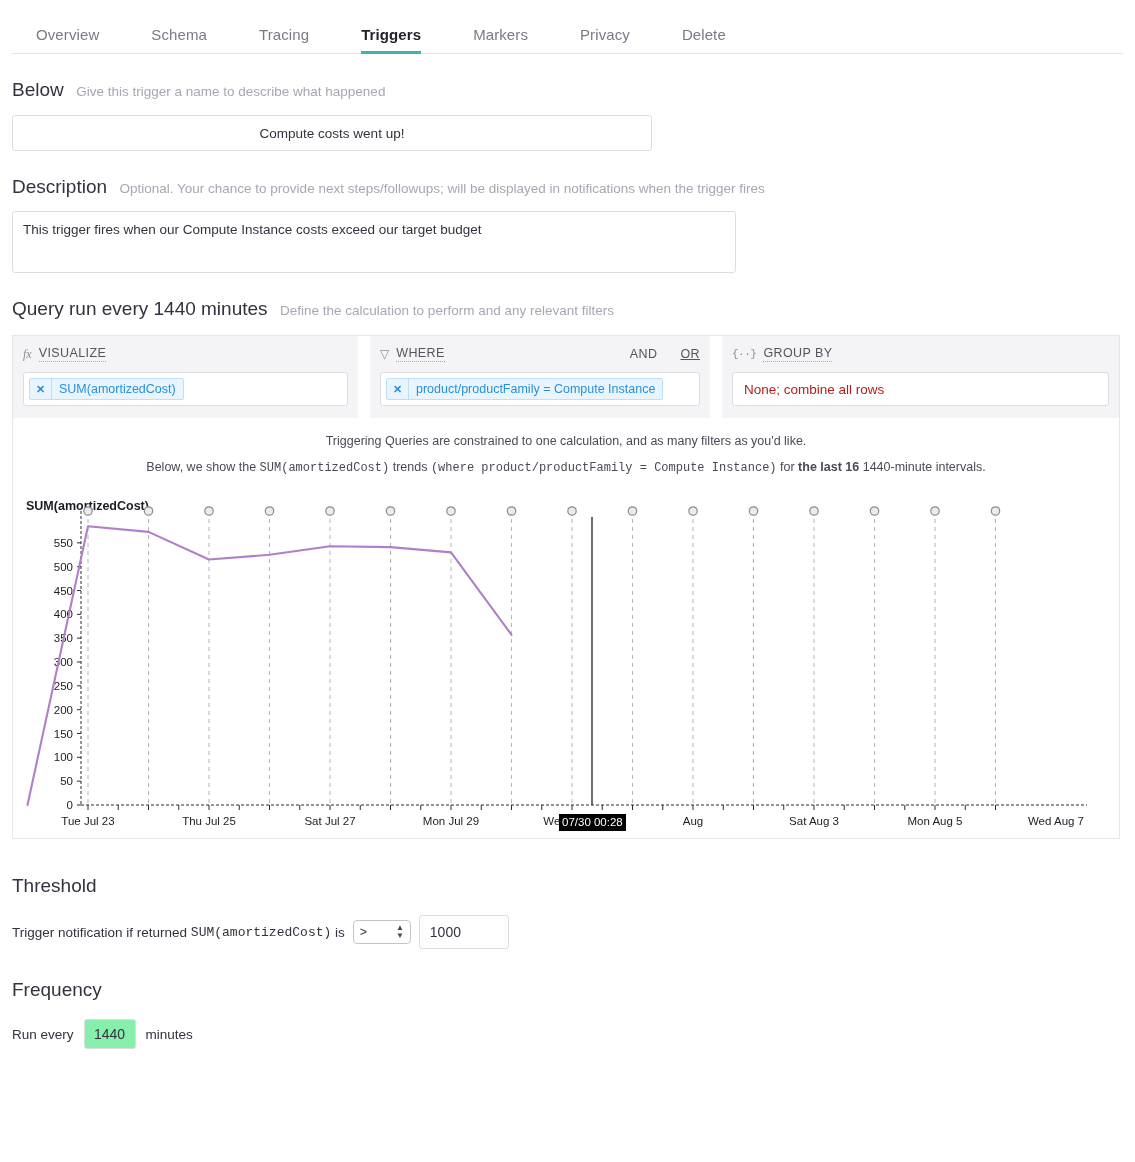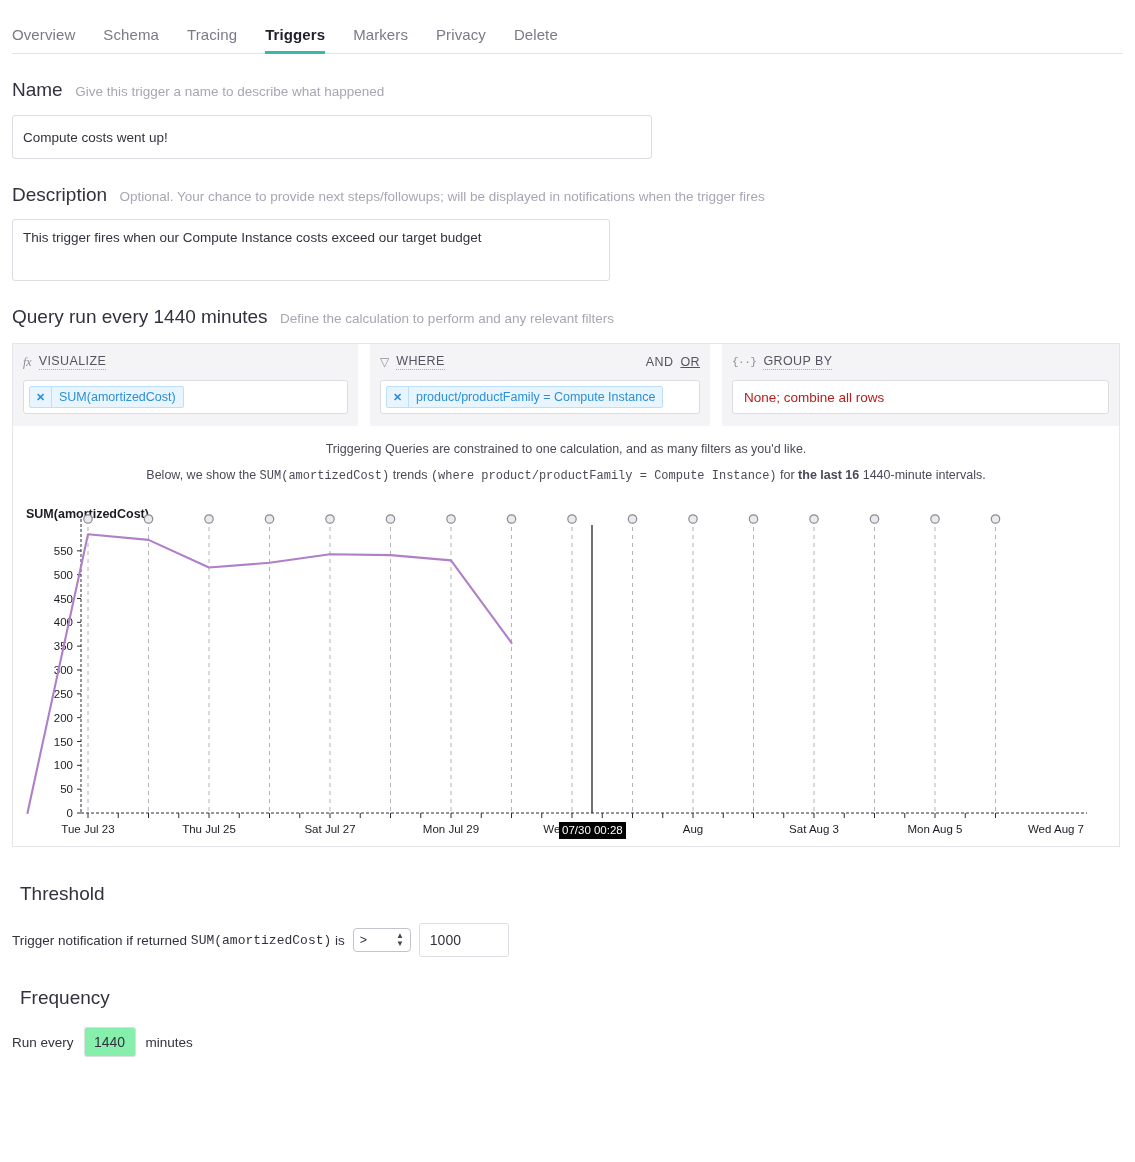--- a/index.html
+++ b/index.html
@@ -33,20 +33,21 @@
     padding-left: 0;
   }
   .tab {
     font-size: 15px;
     color: #7a7a88;
     padding: 6px 14px 10px 14px;
     cursor: pointer;
     position: relative;
     white-space: nowrap;
     letter-spacing: 0.1px;
+    margin-left: 24px;
   }
   .tab:first-child { padding-left: 0; }
   .tab.active { color: #22222e; font-weight: bold; }
   .tab.active::after {
     content: "";
     position: absolute;
     left: 14px; right: 14px; bottom: -1px;
     height: 3px;
     background: #3cb6ad;
   }
@@ -63,34 +64,35 @@
   }
   .sec-hint {
     font-size: 13.5px;
     color: #a7a7b3;
     font-weight: 400;
   }
 
   .text-input {
     display: block;
     width: 640px;
-    height: 44px;
+    height: 36px;
     margin-top: 13px;
     border: 1px solid #dcdce2;
     border-radius: 3px;
     padding: 8px 10px;
     font-size: 13.5px;
     font-family: "Liberation Sans", sans-serif;
     color: #32323e;
     background: #fff;
     outline: none;
+    text-align: center;
   }
   .textarea-input {
     display: block;
-    width: 598px;
+    width: 724px;
     height: 62px;
     margin-top: 12px;
     border: 1px solid #dcdce2;
     border-radius: 3px;
     padding: 9px 10px;
     font-size: 13.5px;
     font-family: "Liberation Sans", sans-serif;
     color: #32323e;
     background: #fff;
     resize: none;
@@ -146,21 +148,21 @@
     border-bottom: 1px dotted #a9a9b5;
     padding-bottom: 1px;
     cursor: pointer;
   }
   .qb-andor {
     margin-left: auto;
     font-size: 12.5px;
     letter-spacing: 0.4px;
     color: #54545f;
     display: flex;
-    gap: 7px;
+    gap: 23px;
   }
   .qb-andor .or {
     text-decoration: underline;
     cursor: pointer;
   }
   .qb-and { cursor: pointer; }
 
   .qb-field {
     background: #fff;
     border: 1px solid #dcdce2;
@@ -234,21 +236,21 @@
     white-space: nowrap;
     line-height: 14px;
     font-family: "Liberation Sans", sans-serif;
   }
 
   
   .thresh-title, .freq-title {
     font-size: 19px;
     font-weight: 400;
     color: #32323e;
-    margin: 8px;
+    margin: 0;
   }
   .thresh-row, .freq-row {
     display: flex;
     align-items: center;
     margin-top: 18px;
     font-size: 13.5px;
     color: #32323e;
   }
   .thresh-row .mono, .freq-row .mono { font-size: 13px; }
   .op-select {
@@ -318,21 +320,21 @@
     <div class="tab">Schema</div>
     <div class="tab">Tracing</div>
     <div class="tab active">Triggers</div>
     <div class="tab">Markers</div>
     <div class="tab">Privacy</div>
     <div class="tab">Delete</div>
   </div>
 
   <div class="section">
     <div class="sec-head">
-      <span class="sec-title">Name</span>
+      <span class="sec-title">Below</span>
       <span class="sec-hint">Give this trigger a name to describe what happened</span>
     </div>
     <input class="text-input" type="text" value="Compute costs went up!" style="">
   </div>
 
   <div class="section">
     <div class="sec-head">
       <span class="sec-title">Description</span>
       <span class="sec-hint">Optional. Your chance to provide next steps/followups; will be displayed in notifications when the trigger fires</span>
     </div>

